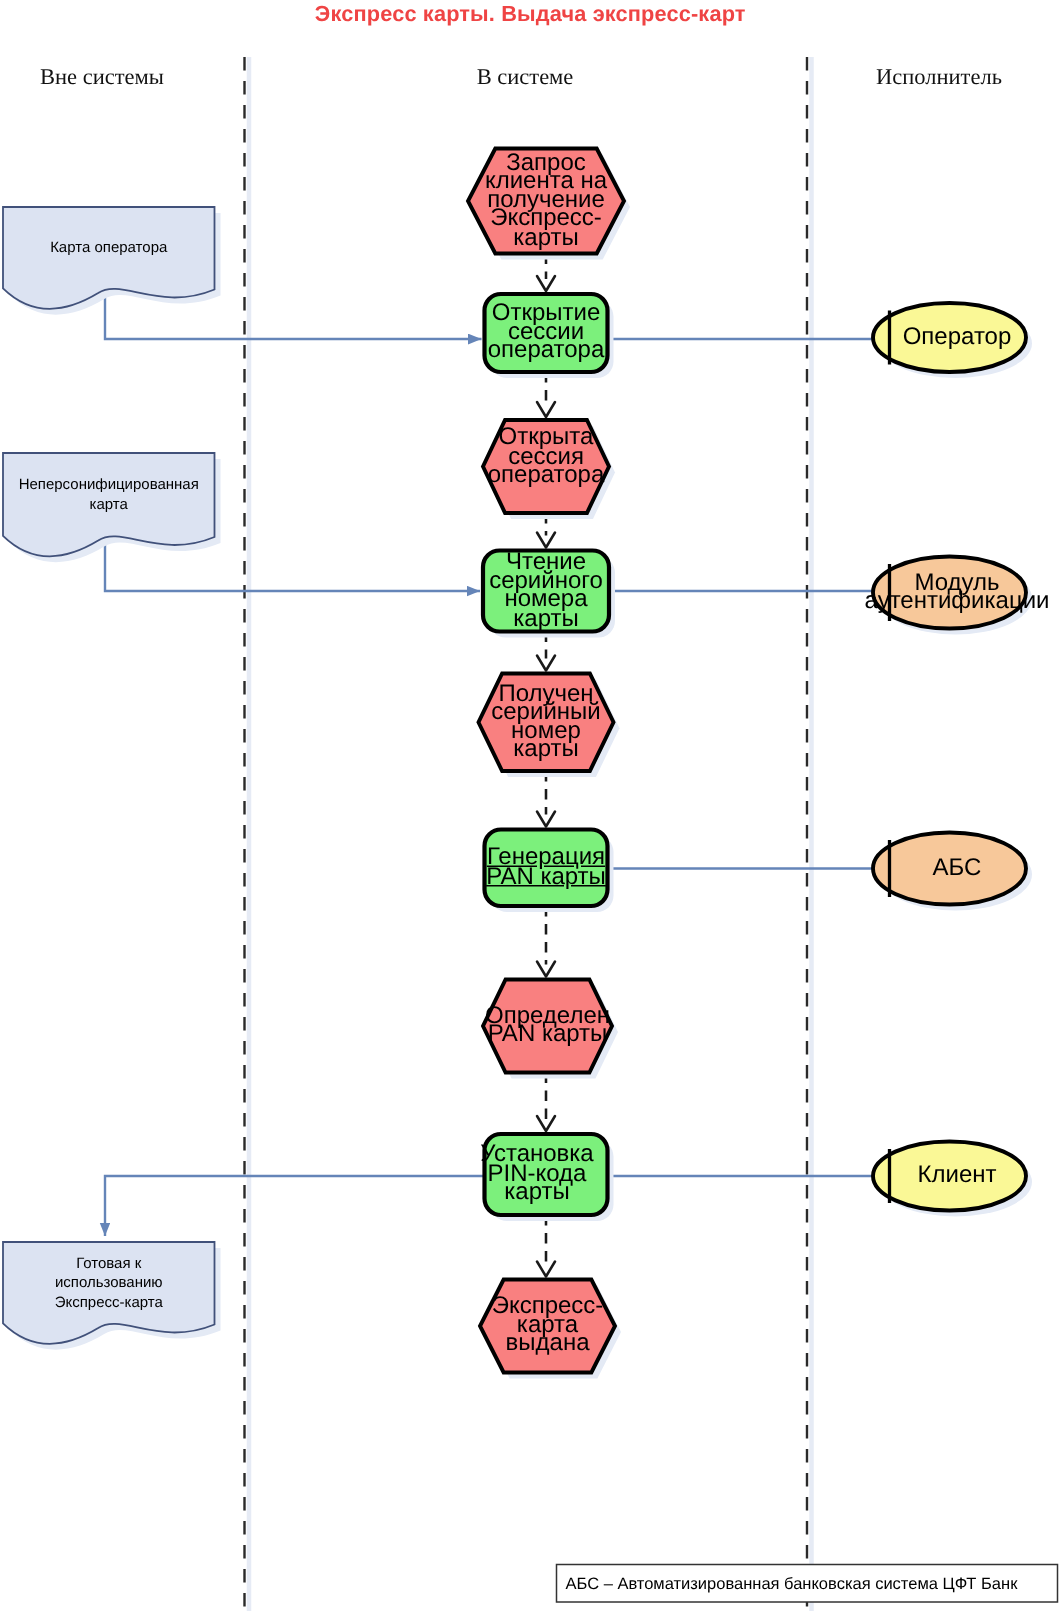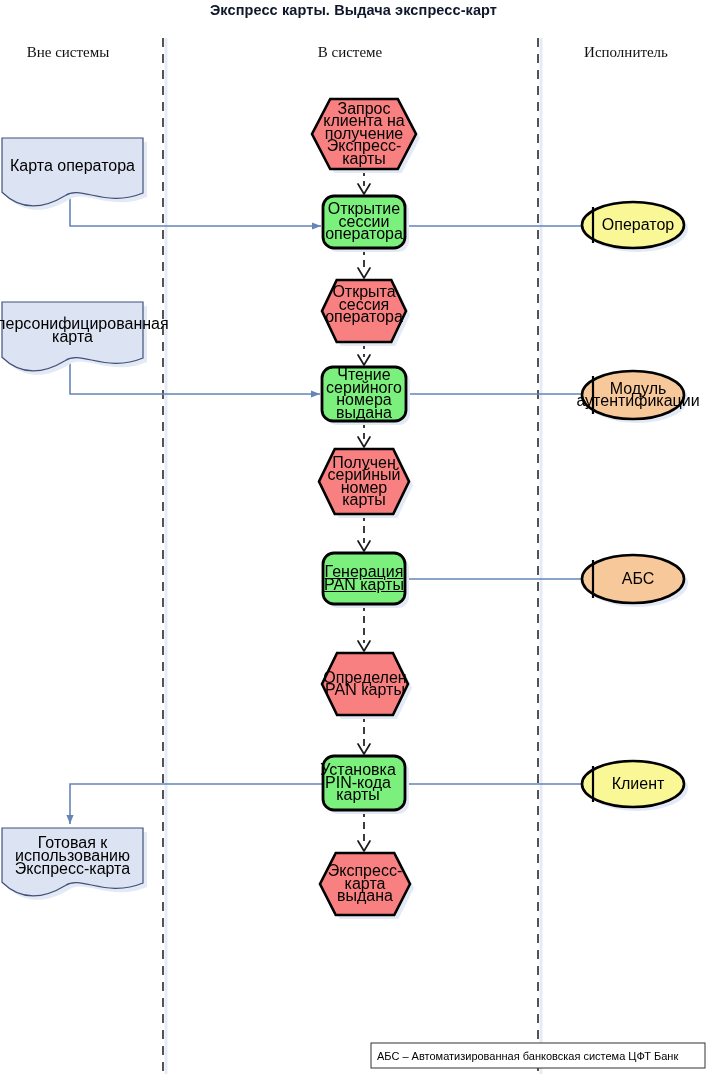--- a/index.html
+++ b/index.html
@@ -23,21 +23,21 @@
   }
   .title {
     position: absolute;
     left: 0;
     top: 2px;
     width: 707px;
     text-align: center;
     font-family: "Liberation Sans", sans-serif;
     font-weight: bold;
     font-size: 14.5px;
-    color: #0f172a;
+    color: #ef4444;
     letter-spacing: 0.1px;
   }
   .lane-header {
     position: absolute;
     font-family: "Liberation Serif", serif;
     font-size: 15px;
     color: #111111;
     text-align: center;
     white-space: nowrap;
   }
@@ -48,21 +48,21 @@
     justify-content: center;
     text-align: center;
     font-family: "Liberation Sans", sans-serif;
     font-size: 16px;
     line-height: 12.5px;
     color: #000000;
     pointer-events: none;
     white-space: pre-line;
   }
   .doc-label {
-    font-size: 16px;
+    font-size: 10px;
     line-height: 13px;
   }
   .footer-label {
     position: absolute;
     display: flex;
     align-items: center;
     font-family: "Liberation Sans", sans-serif;
     font-size: 11px;
     color: #000000;
     white-space: nowrap;
@@ -237,21 +237,21 @@
 получение
 Экспресс-карты</div>
       <div class="node-label" style="left: 323px; top: 196px; width: 82px; height: 52px;">Открытие
 сессии
 оператора</div>
       <div class="node-label" style="left: 322px; top: 280px; width: 84px; height: 50px;">Открыта
 сессия
 оператора</div>
       <div class="node-label" style="left: 322px; top: 367px; width: 84px; height: 54px;">Чтение
 серийного
-номера выдана</div>
+номера карты</div>
       <div class="node-label" style="left: 319px; top: 449px; width: 90px; height: 65px;">Получен
 серийный
 номер карты</div>
       <div class="node-label" style="left: 323px; top: 553px; width: 82px; height: 51px; text-decoration: underline;">Генерация
 PAN карты</div>
       <div class="node-label" style="left: 322px; top: 653px; width: 86px; height: 62px;">Определен
 PAN карты</div>
       <div class="node-label" style="left: 323px; top: 756px; width: 70px; height: 54px;">Установка
 PIN-кода
 карты</div>

